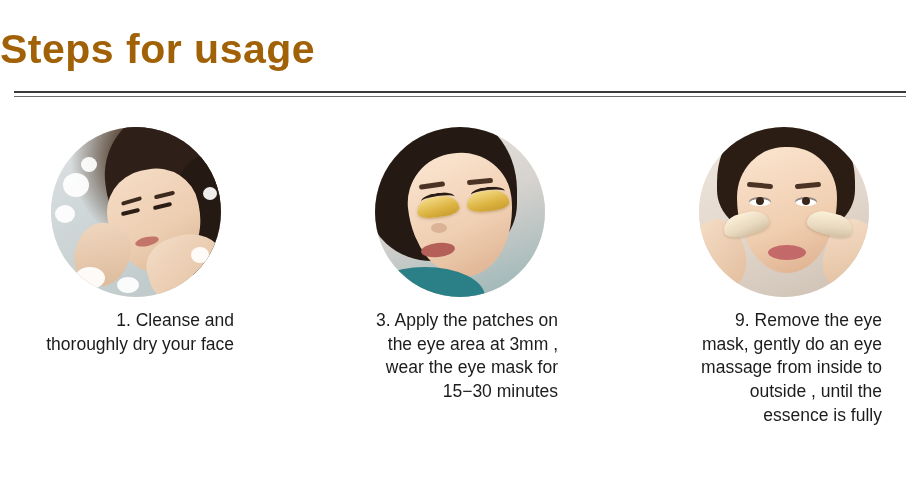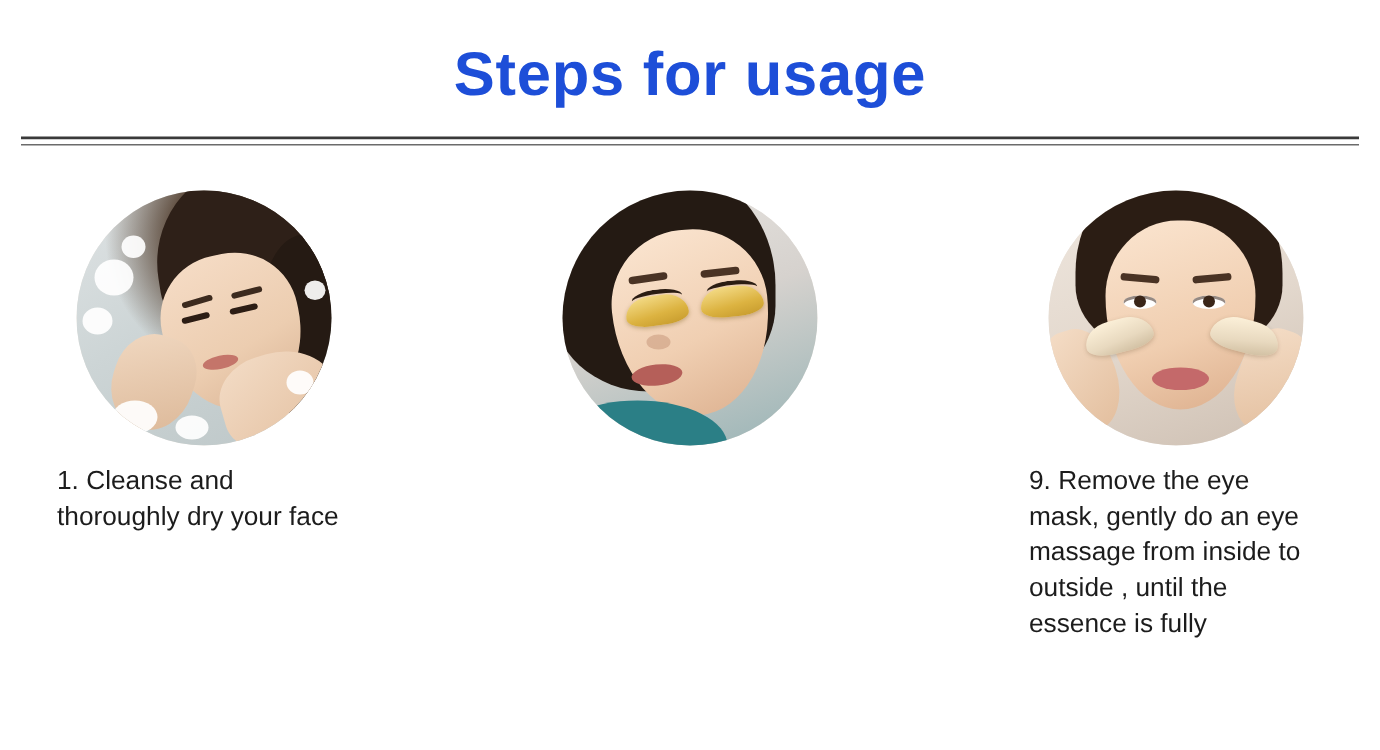--- a/index.html
+++ b/index.html
@@ -13,24 +13,23 @@
     font-family: "Liberation Sans", sans-serif;
     overflow: hidden;
   }
   .page {
     position: relative;
     width: 920px;
     height: 500px;
     background: #ffffff;
   }
   .title {
-    text-align: center;
     font-size: 41px;
     font-weight: bold;
-    color: #1d4ed8;
+    color: #a16207;
     letter-spacing: 0.5px;
     padding-top: 27px;
     line-height: 1.1;
   }
   .rule-wrap {
     margin: 19px 14px 0 14px;
   }
   .rule-thick {
     height: 2px;
     background: #3a3a3a;
@@ -58,21 +57,21 @@
   .circle {
     width: 170px;
     height: 170px;
     border-radius: 50%;
     overflow: hidden;
     position: relative;
     background: #e9e4dd;
   }
   .caption {
     margin-top: 12px;
-    text-align: left;
+    text-align: right;
     font-size: 17.5px;
     color: #1c1c1c;
     line-height: 1.35;
     width: 196px;
   }
 
   
   .ill1 {
     position: absolute;
     inset: 0;
@@ -372,20 +371,21 @@
           <div class="i3-brow r"></div>
           <div class="i3-lash l"></div>
           <div class="i3-lash r"></div>
           <div class="i3-patch l"></div>
           <div class="i3-patch r"></div>
           <div class="i3-nose"></div>
           <div class="i3-lip"></div>
           <div class="i3-shoulder"></div>
         </div>
       </div>
+      <div class="caption">3. Apply the patches on the eye area at 3mm , wear the eye mask for 15−30 minutes</div>
     </div>
 
     <div class="step">
       <div class="circle">
         <div class="ill4">
           <div class="i4-hair"></div>
           <div class="i4-face"></div>
           <div class="i4-brow l"></div>
           <div class="i4-brow r"></div>
           <div class="i4-eye l"></div>

